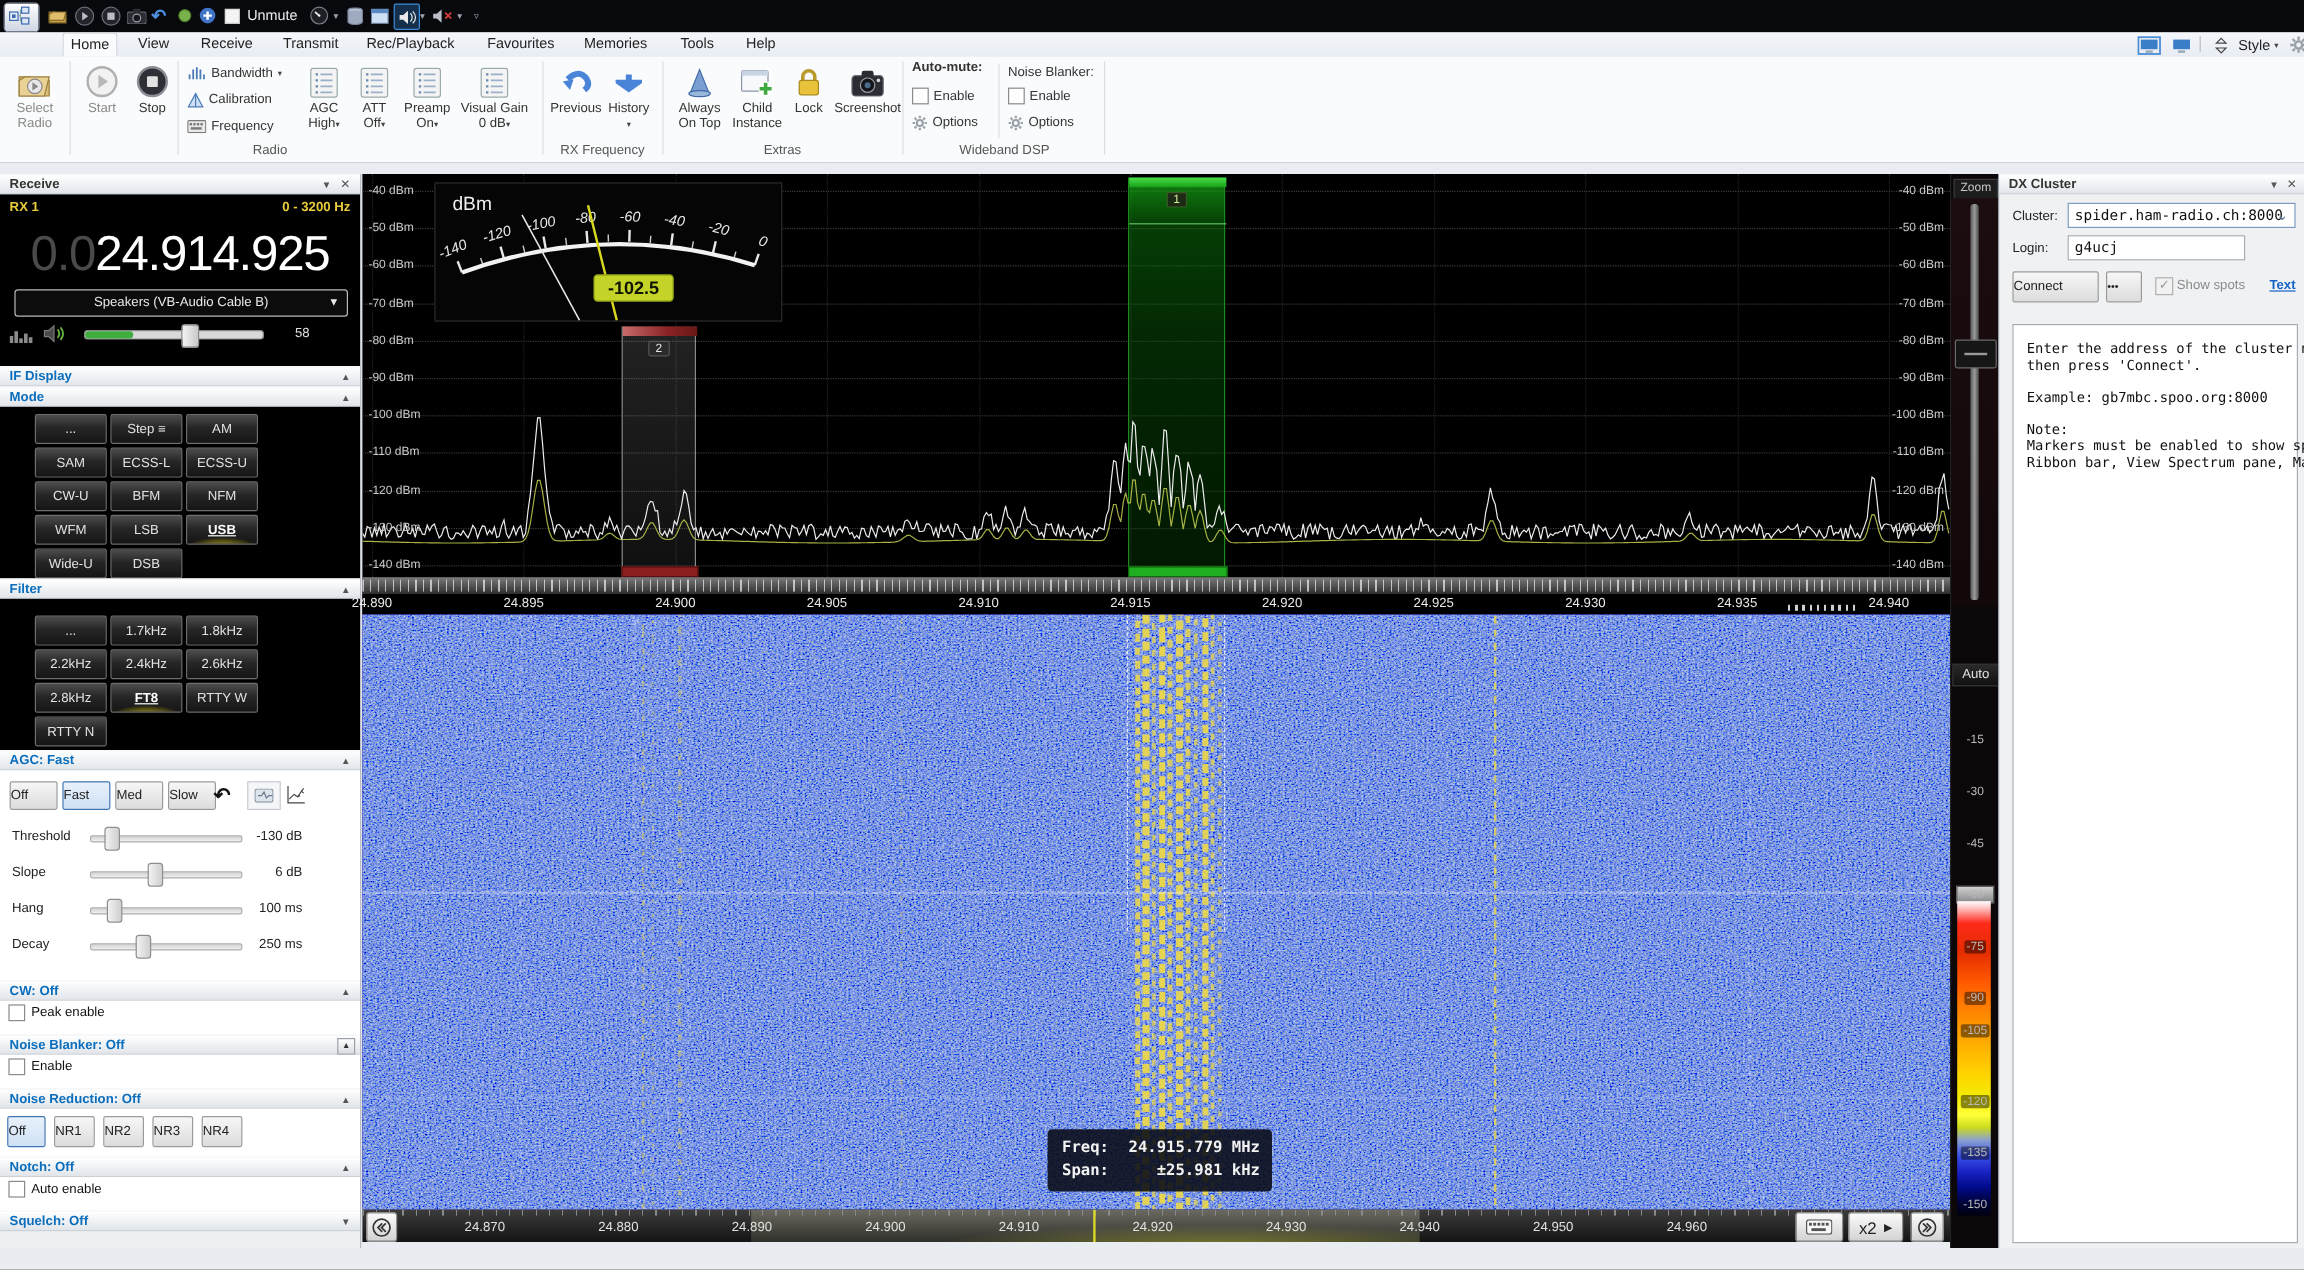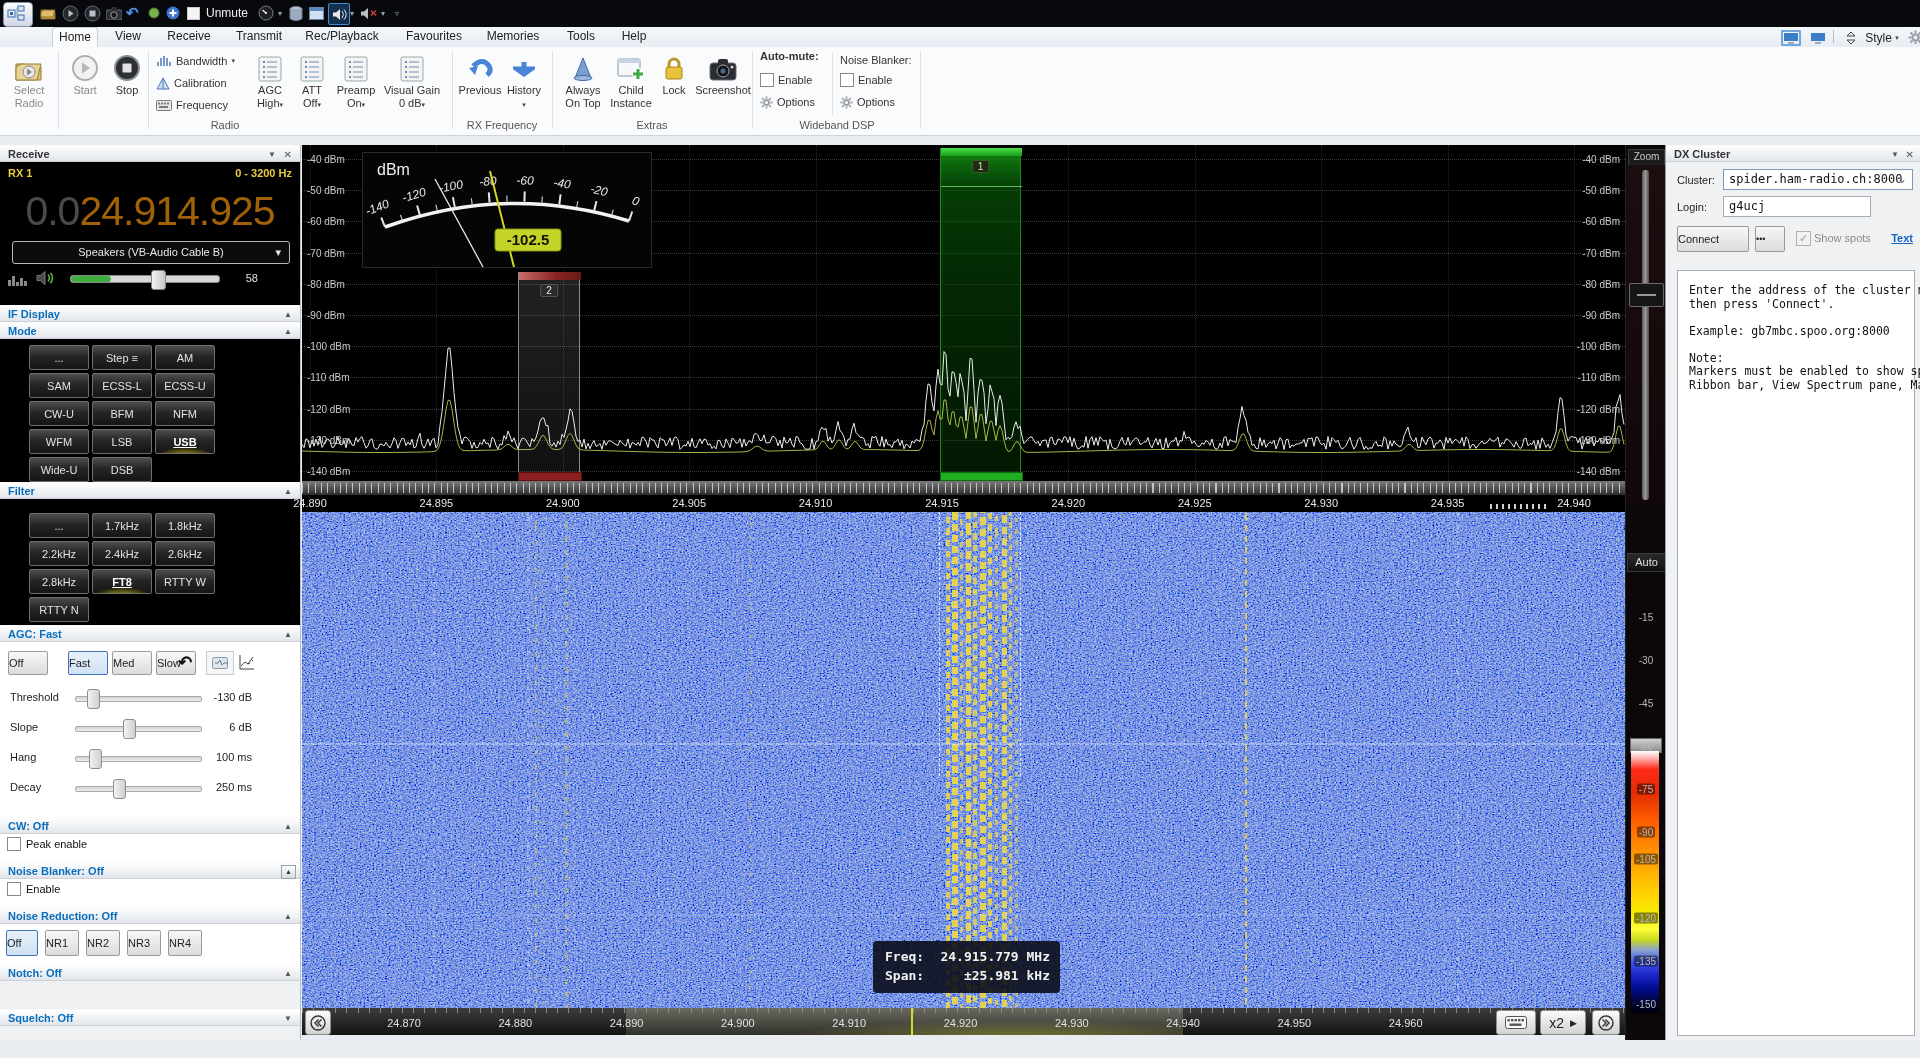--- a/index.html
+++ b/index.html
@@ -444,21 +444,21 @@
   <div class="abs" id="left-panel">
     <div class="phead" style="top:0;color:#222;font-weight:normal">
       <span style="font-weight:bold;color:#333">Receive</span>
       <span class="arr" style="right:24px">▼</span>
       <span class="arr" style="right:8px;font-size:10px">✕</span>
     </div>
 
     <div class="blackzone" style="top:17px;height:143px">
       <div style="position:absolute;left:8px;top:5px;color:#e8cc3c;font-weight:bold">RX 1</div>
       <div style="position:absolute;right:8px;top:5px;color:#e8cc3c;font-weight:bold">0 - 3200 Hz</div>
-      <div style="position:absolute;left:0;top:26px;width:300px;text-align:center;font-size:41px;letter-spacing:-1px;white-space:nowrap"><span style="color:#4a4a4a">0.0</span><span style="color:#a16207">24.914.925</span></div>
+      <div style="position:absolute;left:0;top:26px;width:300px;text-align:center;font-size:41px;letter-spacing:-1px;white-space:nowrap"><span style="color:#4a4a4a">0.0</span><span style="color:#ffffff">24.914.925</span></div>
       <div style="position:absolute;left:12px;top:79px;width:276px;height:21px;background:#0c0c0c;border:1px solid #b9b9b9;border-radius:3px;color:#e8e8e8;text-align:center;line-height:20px">
         <span>Speakers (VB-Audio Cable B)</span>
         <span style="position:absolute;right:8px;top:0">▾</span>
       </div>
       <div style="position:absolute;left:8px;top:108px"><svg width="20" height="16">
             <g fill="#8a8a8a">
               <rect x="0" y="10" width="3" height="6"></rect>
               <rect x="4" y="6" width="3" height="10"></rect>
               <rect x="8" y="12" width="3" height="4"></rect>
               <rect x="12" y="8" width="3" height="8"></rect>
@@ -511,21 +511,21 @@
           <div class="dkbtn act">FT8</div>
           <div class="dkbtn">RTTY W</div>
           <div class="dkbtn">RTTY N</div>
         </div>
     </div>
 
     <div class="phead" style="top:480px"><span>AGC: Fast</span><span class="arr">▲</span></div>
     <div style="position:absolute;left:0;top:497px;width:300px;height:175px;background:#fff">
       <div id="agc-buttons" style="position:absolute;left:8px;top:9px;display:flex;gap:4px">
           <div class="ltbtn" style="width: 38px;">Off</div>
-          <div class="ltbtn sel" style="width: 38px; margin-left: 16px;">Fast</div>
+          <div class="ltbtn sel" style="width: 38px;">Fast</div>
           <div class="ltbtn" style="width: 38px;">Med</div>
           <div class="ltbtn" style="width: 38px;">Slow</div>
         </div>
       <div style="position:absolute;left:178px;top:10px;font-size:17px;font-weight:bold;color:#111">↶</div>
       <div style="position:absolute;left:206px;top:9px;width:26px;height:22px;background:#f4f6f8;border:1px solid #c8ccd2;display:flex;align-items:center;justify-content:center">
           <svg width="16" height="12">
             <rect x="0.5" y="0.5" width="15" height="11" rx="2" fill="#dce4ec" stroke="#8a96a4"></rect>
             <path d="M3 6 h3 l2 -3 l2 5 l2 -2 h3" fill="none" stroke="#6a7a8c"></path>
           </svg>
         </div>
@@ -585,20 +585,24 @@
       <div id="nr-buttons" style="position:absolute;left:6px;top:6px;display:flex;gap:7px">
           <div class="ltbtn sel" style="width: 30px; height: 24px;">Off</div>
           <div class="ltbtn" style="width: 32px; height: 24px;">NR1</div>
           <div class="ltbtn" style="width: 32px; height: 24px;">NR2</div>
           <div class="ltbtn" style="width: 32px; height: 24px;">NR3</div>
           <div class="ltbtn" style="width: 32px; height: 24px;">NR4</div>
         </div>
     </div>
 
     <div class="phead" style="top:819px"><span>Notch: Off</span><span class="arr">▲</span></div>
+    <div class="chkrow" style="top:836px;height:28px">
+        <span class="chk"></span>
+        <span>Auto enable</span>
+      </div>
 
     <div class="phead" style="top:864px"><span>Squelch: Off</span><span class="arr">▼</span></div>
   </div>
 
   <div class="abs" id="spectrum">
     <div id="grid-layer">
         <div class="gridh" style="top: 14px;"></div>
         <div class="gridh" style="top: 45.2px;"></div>
         <div class="gridh" style="top: 76.4px;"></div>
         <div class="gridh" style="top: 107.6px;"></div>

